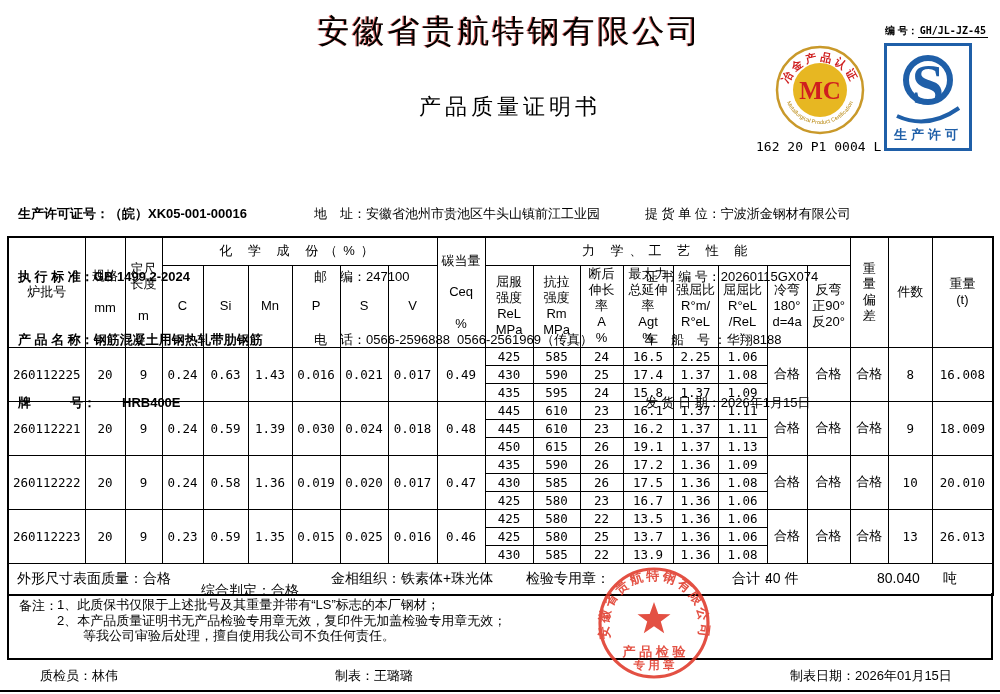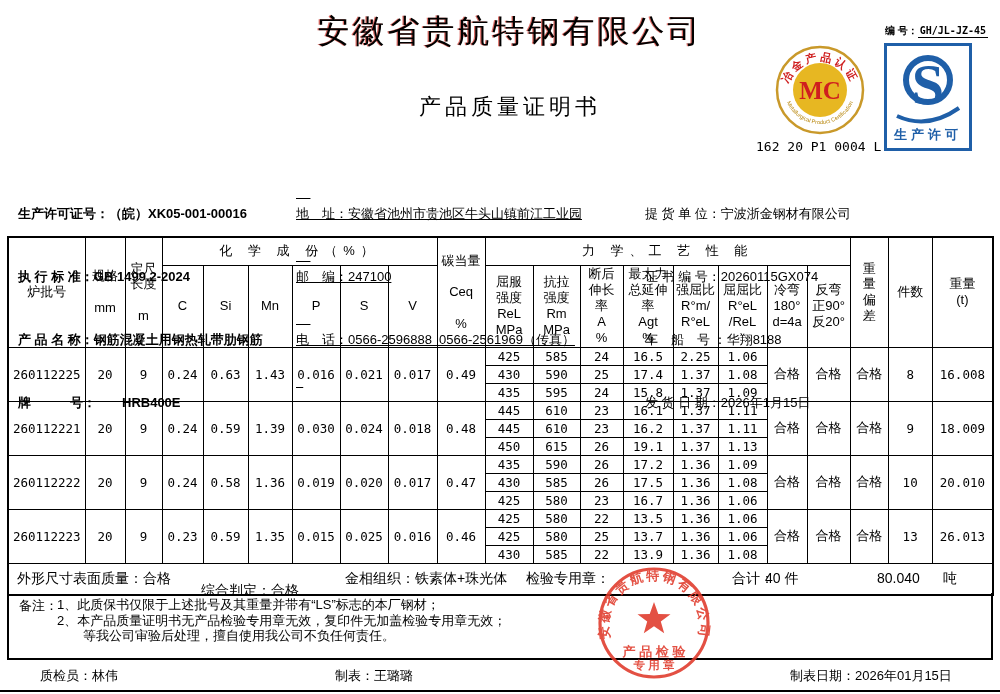--- a/index.html
+++ b/index.html
@@ -19,38 +19,38 @@
   .serial .val{font-family:"DejaVu Sans Mono","Liberation Mono",monospace;
         border-bottom:1px solid #000;padding:0 2px 1px 2px;}
   .mc-wrap{position:absolute;left:774px;top:44px;width:92px;text-align:center;}
   .mc-code{position:absolute;left:756px;top:139px;font-size:13px;white-space:pre;
         font-family:"DejaVu Sans Mono","Liberation Mono",monospace;text-align:right;}
   .qs-badge{position:absolute;left:884px;top:43px;width:88px;height:108px;
         border:3px solid #1f5fa8;box-sizing:border-box;background:#fff;}
   
   .info-col{position:absolute;font-size:13px;line-height:21px;white-space:pre;}
   .info-left{left:18px;top:161px;font-weight:bold;}
-  .info-mid{left:296px;top:161px;text-decoration:underline;}
+  .info-mid{left:314px;top:161px;}
   .info-right{left:645px;top:161px;}
   
   table.cert{position:absolute;left:7px;top:236px;width:986px;border-collapse:collapse;
         table-layout:fixed;border:2px solid #000;}
   table.cert th,table.cert td{border:1px solid #000;padding:0;text-align:center;
         font-weight:normal;overflow:hidden;}
   table.cert th{font-size:13px;white-space:pre-line;line-height:1.22;}
   table.cert thead tr.gr{height:28px;}
   table.cert thead tr.sub{height:82px;}
   th.group{letter-spacing:6px;font-size:14px;margin-top:15px;}
   table.cert tbody tr{height:18px;}
   table.cert tbody td{font-size:12.5px;font-family:"DejaVu Sans Mono","Liberation Mono",monospace;}
   table.cert tbody td.cn{font-family:"Liberation Sans","DejaVu Sans",sans-serif;font-size:13px;}
   table.cert tfoot td{height:30px;border:1px solid #000;}
   .sumwrap{position:relative;height:30px;font-size:14px;}
   .sumwrap span{position:absolute;top:6px;white-space:nowrap;}
-  .sum-a{left:8px;}  .sum-b{left:192px;margin-top:12px;} .sum-c{left:336px;} .sum-d{left:517px;}
+  .sum-a{left:8px;}  .sum-b{left:192px;margin-top:12px;} .sum-c{left:322px;} .sum-d{left:517px;}
   .sum-e{left:716px;margin-left:7px;} .sum-f{left:756px;} .sum-g{left:868px;} .sum-h{left:934px;}
   
   .remarks{position:absolute;left:7px;top:593px;width:986px;height:67px;border:2px solid #000;
         border-top:none;box-sizing:border-box;font-size:13px;line-height:15.5px;padding-top:4px;}
   .remarks .rl{position:absolute;left:10px;top:5px;}
   .remarks .lines{margin-left:48px;}
   .remarks .lines div{white-space:pre;}
   .remarks .indent{padding-left:26px;}
   
   .footer span{position:absolute;top:667px;font-size:13px;white-space:nowrap;}

